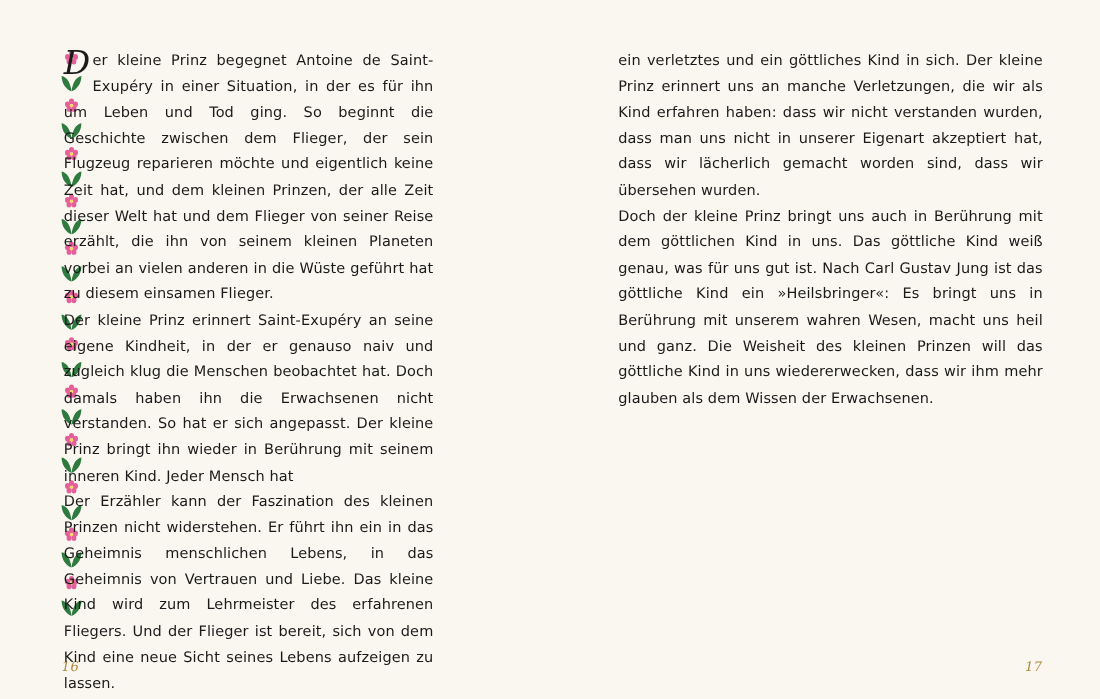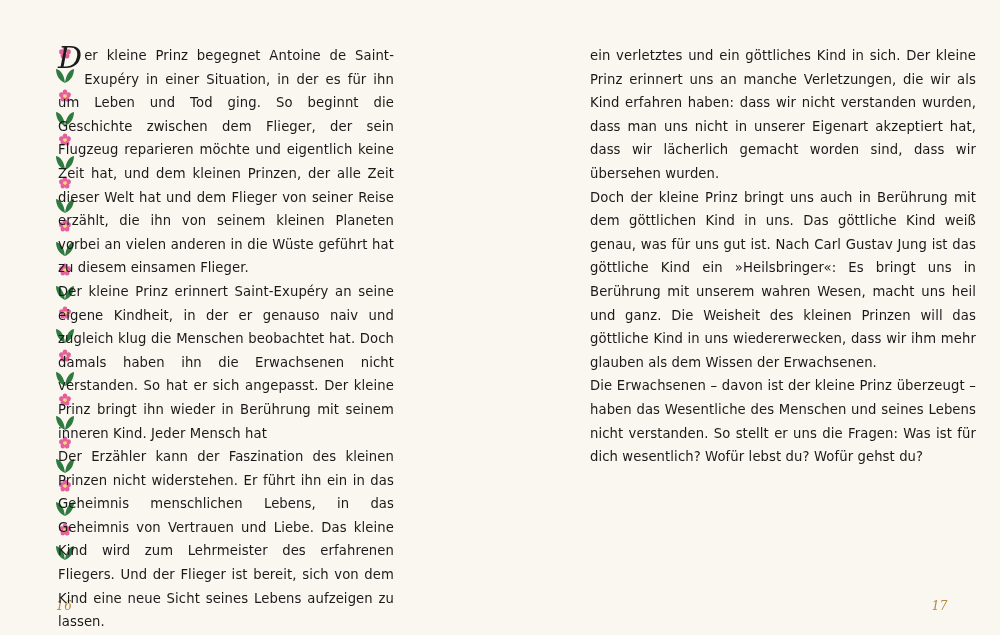--- a/index.html
+++ b/index.html
@@ -75,21 +75,21 @@
     font-size: 13.2px;
     line-height: 23.6px;
     color: #1a1a1a;
     letter-spacing: 0.1px;
     text-align: justify;
     text-justify: inter-word;
     font-family: "DejaVu Sans", sans-serif;
     font-weight: 400;
   }
   .page-left .body-col p { width: 336px; }
-  .page-right .body-col p { width: 386px; margin-left: 28px; }
+  .page-right .body-col p { width: 386px; }
 
   .dropcap-para {
     position: relative;
   }
   .dropcap {
     float: left;
     font-family: "DejaVu Serif", serif;
     font-style: italic;
     font-size: 30px;
     line-height: 26px;
@@ -295,19 +295,18 @@
       <p>Der Erzähler kann der Faszination des kleinen Prinzen nicht widerstehen. Er führt ihn ein in das Geheimnis menschlichen Lebens, in das Geheimnis von Vertrauen und Liebe. Das kleine Kind wird zum Lehrmeister des erfahrenen Fliegers. Und der Flieger ist bereit, sich von dem Kind eine neue Sicht seines Lebens aufzeigen zu lassen.</p>
     </div>
 
     <div class="folio folio-left">16</div>
   </div>
 
   <div class="page page-right">
     <div class="body-col">
       <p>ein verletztes und ein göttliches Kind in sich. Der kleine Prinz erinnert uns an manche Verletzungen, die wir als Kind erfahren haben: dass wir nicht verstanden wurden, dass man uns nicht in unserer Eigenart akzeptiert hat, dass wir lächerlich gemacht worden sind, dass wir übersehen wurden.</p>
       <p>Doch der kleine Prinz bringt uns auch in Berührung mit dem göttlichen Kind in uns. Das göttliche Kind weiß genau, was für uns gut ist. Nach Carl Gustav Jung ist das göttliche Kind ein »Heilsbringer«: Es bringt uns in Berührung mit unserem wahren Wesen, macht uns heil und ganz. Die Weisheit des kleinen Prinzen will das göttliche Kind in uns wiedererwecken, dass wir ihm mehr glauben als dem Wissen der Erwachsenen.</p>
-      <p>Die Erwachsenen – davon ist der kleine Prinz überzeugt – haben das Wesentliche des Menschen und seines Lebens nicht verstanden. So stellt er uns die Fragen: Was ist für dich wesentlich? Wofür lebst du? Wofür gehst du?</p>
     </div>
 
     <div class="folio folio-right">17</div>
   </div>
 
 </div>
 
 </body></html>

